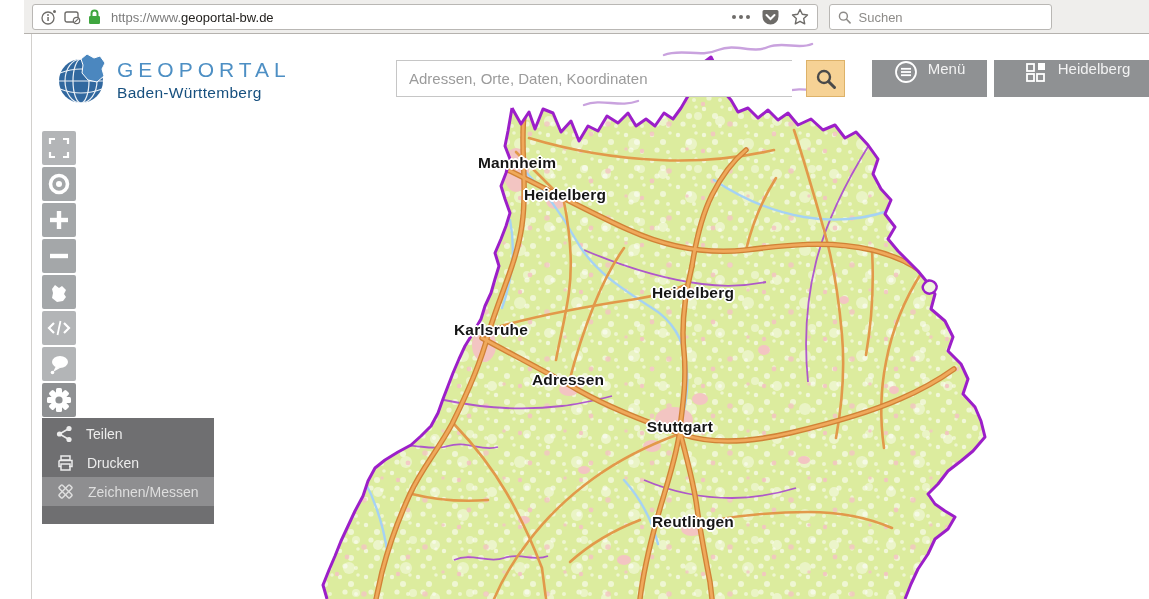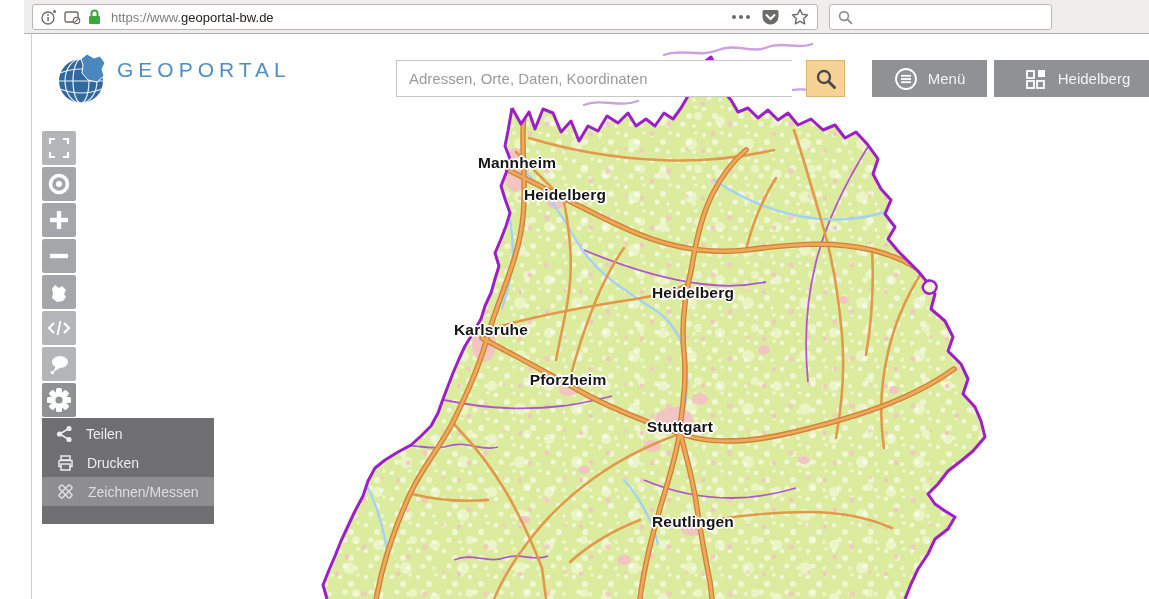--- a/index.html
+++ b/index.html
@@ -33,21 +33,21 @@
   .logo { position:absolute; left:33px; top:51px; z-index:10; display:flex; }
   .logo-text { margin-left:8px; }
   .logo-title { font-size:21px; letter-spacing:5px; color:#4d8fc4; margin-top:7px; }
   .logo-sub { font-size:15.5px; color:#17507f; margin-top:2px; letter-spacing:0.3px; }
 
   .hsearch { position:absolute; left:372px; top:60px; width:449px; height:37px; display:flex; z-index:10;gap:14px; }
   .hsearch input { flex:1; border:1px solid #c6c6c6; border-right:none; padding:0 12px; font-size:15px; color:#4a4a4a; outline:none; font-family:"Liberation Sans",sans-serif; }
   .hsearch input::placeholder { color:#9b9b9b; }
   .hsearch .sbtn { width:39px; height:37px; background:#f6d295; border:1px solid #ddb269; display:flex; align-items:center; justify-content:center; cursor:pointer; }
 
-  .graybtn { position:absolute; top:60px; height:37px; background:#8f9193; color:#f2f2f2; display:flex; align-items:center; justify-content:center; gap:10px; font-size:15px; z-index:10; cursor:pointer; }
+  .graybtn { position:absolute; top:60px; height:37px; background:#8f9193; color:#f2f2f2; display:flex; justify-content:center; gap:10px; font-size:15px; z-index:10; cursor:pointer; }
   .btn-menu { left:848px; width:115px; }
   .btn-apps { left:970px; width:166px; }
 
   
   .tools { position:absolute; left:18px; top:131px; display:flex; flex-direction:column; gap:2px; z-index:10; }
   .tool { width:34px; height:34px; border-radius:2px; background:#a4a7a9; display:flex; align-items:center; justify-content:center; cursor:pointer; }
   .tool.light { background:#b3b5b7; }
   .tool.active { background:#8f9193; }
 
   
@@ -95,20 +95,21 @@
         <svg width="18" height="18" viewBox="0 0 18 18">
           <path d="M9,1.5 L11.3,6.3 16.5,7 12.7,10.6 13.7,15.8 9,13.3 4.3,15.8 5.3,10.6 1.5,7 6.7,6.3 Z" fill="none" stroke="#6e6c69" stroke-width="1.4" stroke-linejoin="round"></path>
         </svg>
       </div>
     </div>
     <div class="searchbox">
       <svg width="15" height="15" viewBox="0 0 15 15">
         <circle cx="6" cy="6" r="4.4" fill="none" stroke="#8d8b88" stroke-width="1.6"></circle>
         <line x1="9.4" y1="9.4" x2="13.4" y2="13.4" stroke="#8d8b88" stroke-width="1.8" stroke-linecap="round"></line>
       </svg>
+      <input placeholder="Suchen" style="">
     </div>
   </div>
 
   <div class="page-edge"></div>
 
   <svg class="map-svg" viewBox="0 34 1149 565">
     <defs>
       <clipPath id="bw">
           <path d="M488,108 L497,124 505,112 511,129 519,109 529,113 537,132 547,121 555,141 564,126 574,131 583,116 594,123 604,113 612,126 622,119 631,126 640,113 649,119 657,108 664,96 671,81 679,63 687,57 694,71 699,91 707,100 714,112 724,108 734,118 744,110 754,120 764,113 774,125 787,119 799,130 811,125 821,138 832,132 844,145 854,159 849,174 857,189 867,200 861,214 871,227 864,239 874,251 884,261 894,271 903,282 911,294 907,309 921,321 929,337 924,351 937,364 944,379 939,394 951,407 957,421 961,437 949,451 937,461 924,471 914,484 904,494 911,504 921,511 931,517 924,529 911,539 904,554 894,569 887,584 881,599 L303,599 299,585 305,570 311,556 317,541 324,526 331,511 339,496 344,481 351,468 361,460 374,452 387,445 397,436 407,426 414,413 419,399 424,386 429,373 435,359 441,346 449,333 457,319 461,306 467,293 471,279 475,266 471,253 477,239 482,226 486,213 481,199 477,186 482,173 486,159 481,146 484,131 Z"></path>
         </clipPath>
@@ -221,39 +222,40 @@
     <path d="M488,108 L497,124 505,112 511,129 519,109 529,113 537,132 547,121 555,141 564,126 574,131 583,116 594,123 604,113 612,126 622,119 631,126 640,113 649,119 657,108 664,96 671,81 679,63 687,57 694,71 699,91 707,100 714,112 724,108 734,118 744,110 754,120 764,113 774,125 787,119 799,130 811,125 821,138 832,132 844,145 854,159 849,174 857,189 867,200 861,214 871,227 864,239 874,251 884,261 894,271 903,282 911,294 907,309 921,321 929,337 924,351 937,364 944,379 939,394 951,407 957,421 961,437 949,451 937,461 924,471 914,484 904,494 911,504 921,511 931,517 924,529 911,539 904,554 894,569 887,584 881,599 M303,599 L299,585 305,570 311,556 317,541 324,526 331,511 339,496 344,481 351,468 361,460 374,452 387,445 397,436 407,426 414,413 419,399 424,386 429,373 435,359 441,346 449,333 457,319 461,306 467,293 471,279 475,266 471,253 477,239 482,226 486,213 481,199 477,186 482,173 486,159 481,146 484,131 488,108" fill="none" stroke="#9c1fc9" stroke-width="3" stroke-linejoin="round"></path>
 
     <path d="M900,284 q4,-6 10,-2 q5,4 1,9 q-5,5 -10,1 q-4,-4 -1,-8 z" fill="#eef5dc" stroke="#9c1fc9" stroke-width="2.4"></path>
   </svg>
 
   <div class="map-labels">
     <div class="city" style="left: 493px; top: 163px;">Mannheim</div>
     <div class="city" style="left: 541px; top: 195px;">Heidelberg</div>
     <div class="city" style="left: 669px; top: 293px;">Heidelberg</div>
     <div class="city" style="left: 467px; top: 330px;">Karlsruhe</div>
-    <div class="city" style="left: 544px; top: 380px;">Pforzheim</div>
+    <div class="city" style="left: 544px; top: 380px;">Adressen</div>
     <div class="city" style="left: 656px; top: 427px;">Stuttgart</div>
     <div class="city" style="left: 669px; top: 522px;">Reutlingen</div>
   </div>
 
   <div class="logo">
     <svg width="52" height="54" viewBox="0 0 52 54">
       <circle cx="24" cy="30" r="22" fill="#31689f"></circle>
       <g fill="none" stroke="#fff" stroke-width="1.2" opacity="0.9">
         <ellipse cx="24" cy="30" rx="8" ry="22"></ellipse>
         <ellipse cx="24" cy="30" rx="16" ry="22"></ellipse>
         <path d="M3,22 Q24,14 45,22"></path>
         <path d="M2,30 H46"></path>
         <path d="M3,38 Q24,46 45,38"></path>
       </g>
       <path d="M30,3 l7,4 6,-2 5,7 -3,6 2,7 -7,6 -9,-2 -6,-7 1,-8 -2,-6 z" fill="#4b87bf" stroke="#fff" stroke-width="1"></path>
     </svg>
     <div class="logo-text">
       <div class="logo-title">GEOPORTAL</div>
+      <div class="logo-sub">Baden-Württemberg</div>
     </div>
   </div>
 
   <div class="hsearch">
     <input placeholder="Adressen, Orte, Daten, Koordinaten" style="">
     <div class="sbtn">
       <svg width="22" height="22" viewBox="0 0 22 22">
         <circle cx="9" cy="9" r="6" fill="none" stroke="#4a4a4a" stroke-width="2.4"></circle>
         <line x1="13.5" y1="13.5" x2="19.5" y2="19.5" stroke="#4a4a4a" stroke-width="3" stroke-linecap="round"></line>
       </svg>

